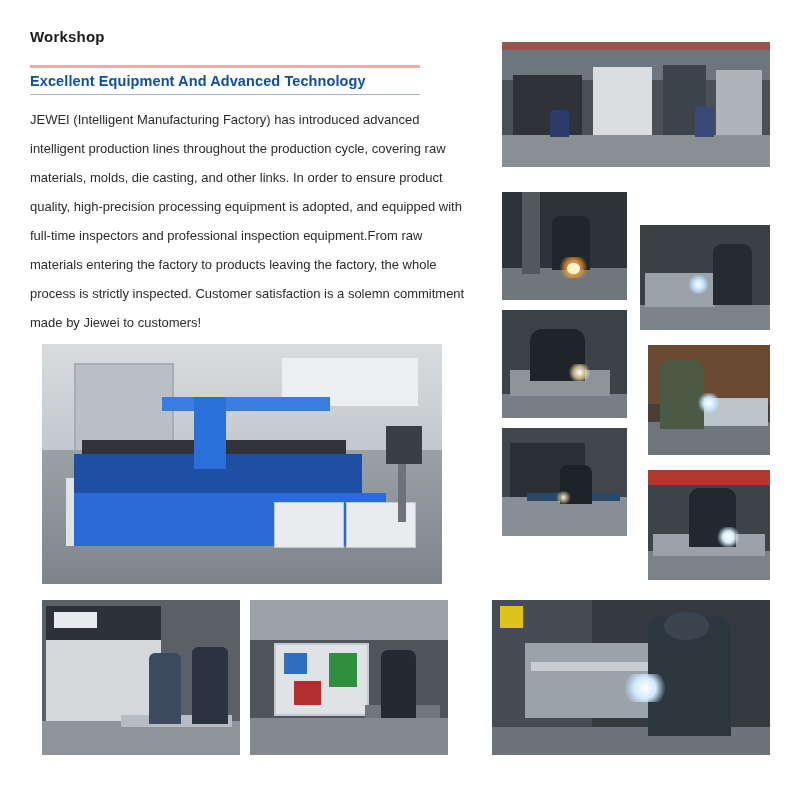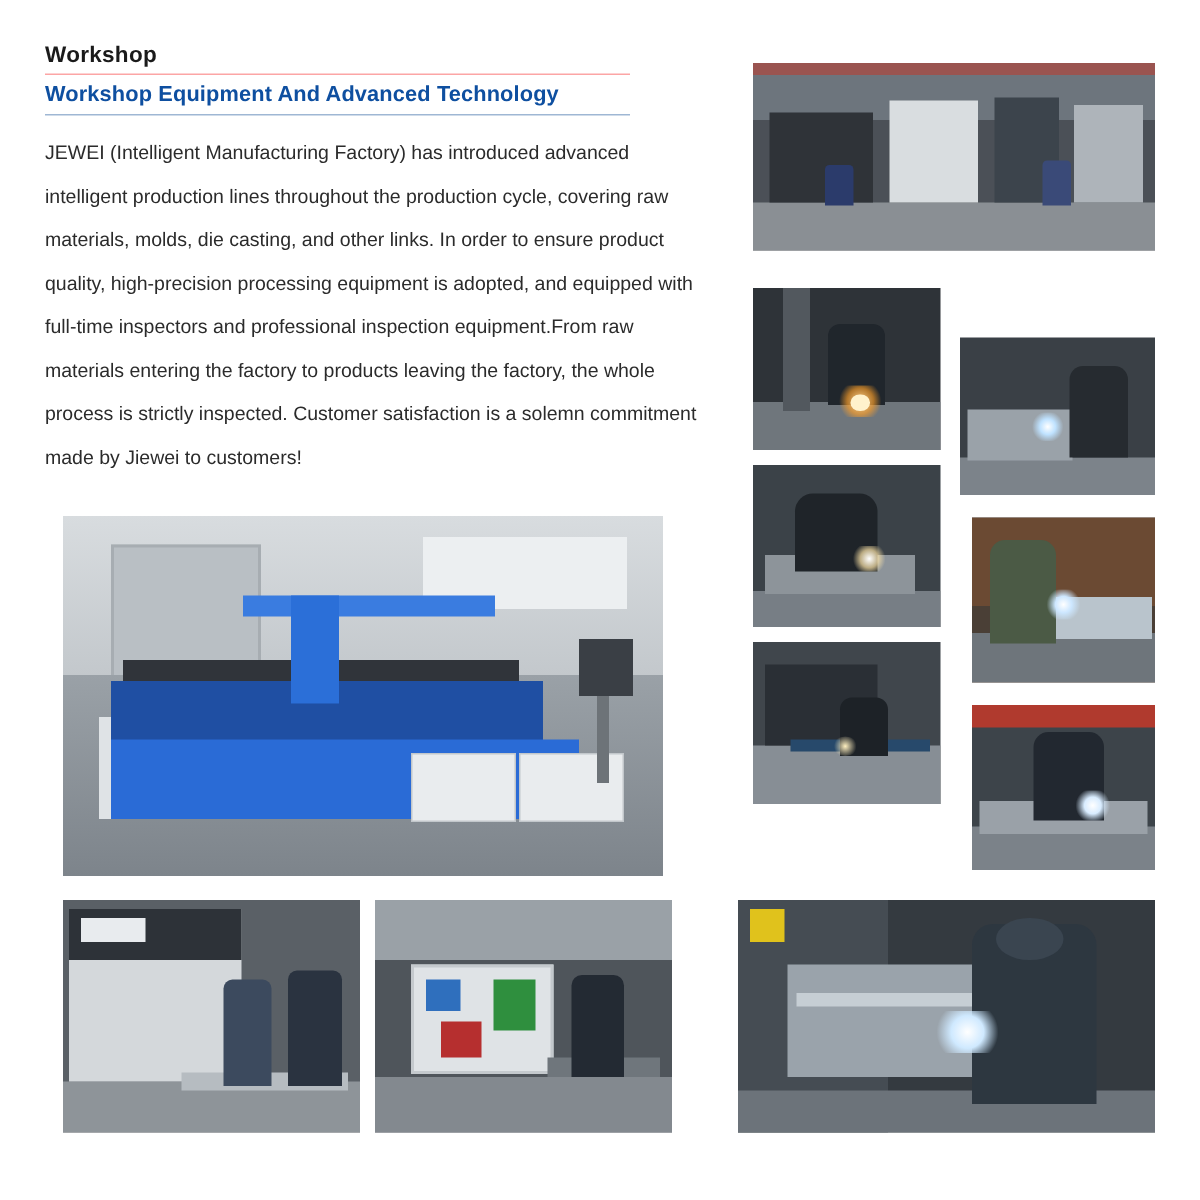--- a/index.html
+++ b/index.html
@@ -27,22 +27,22 @@
     left: 30px;
     top: 28px;
     width: 440px;
   }
   .heading-main {
     font-size: 15px;
     font-weight: bold;
     color: #1a1a1a;
     letter-spacing: 0.2px;
     margin: 0 0 5px 0;
-    padding-bottom: 4px;
-    border-bottom: 1px solid #fca5a5;
+    padding-bottom: 20px;
+    border-bottom: 3px solid #fca5a5;
     width: 390px;
   }
   .heading-sub {
     font-size: 14.5px;
     font-weight: bold;
     color: #0e4fa0;
     letter-spacing: 0.1px;
     margin: 0 0 10px 0;
     padding-bottom: 5px;
     border-bottom: 1px solid #9fb7d4;
@@ -166,21 +166,21 @@
   #photo-welding-large .arc    { left:46%; top:48%; width:18%; height:18%; background:radial-gradient(circle,#ffffff 0%,#cfe9ff 38%,rgba(140,200,255,0) 72%); }
   #photo-welding-large .floor  { height:18%; background:#6c737a; }
 </style>
 </head>
 <body>
 
 <div class="page">
 
   <div class="left-col">
     <h1 class="heading-main">Workshop</h1>
-    <h2 class="heading-sub">Workshop Equipment And Advanced Technology</h2>
+    <h2 class="heading-sub">Excellent Equipment And Advanced Technology</h2>
     <p class="body-text">JEWEI (Intelligent Manufacturing Factory) has introduced advanced intelligent production lines throughout the production cycle, covering raw materials, molds, die casting, and other links. In order to ensure product quality, high-precision processing equipment is adopted, and equipped with full-time inspectors and professional inspection equipment.From raw materials entering the factory to products leaving the factory, the whole process is strictly inspected. Customer satisfaction is a solemn commitment made by Jiewei to customers!</p>
   </div>
 
   <div class="photo" id="photo-shop-wide">
     <div class="sky"></div>
       <div class="band"></div>
       <div class="floor"></div>
     <div class="blk m1"></div>
       <div class="blk m2"></div>
       <div class="blk m3"></div>

